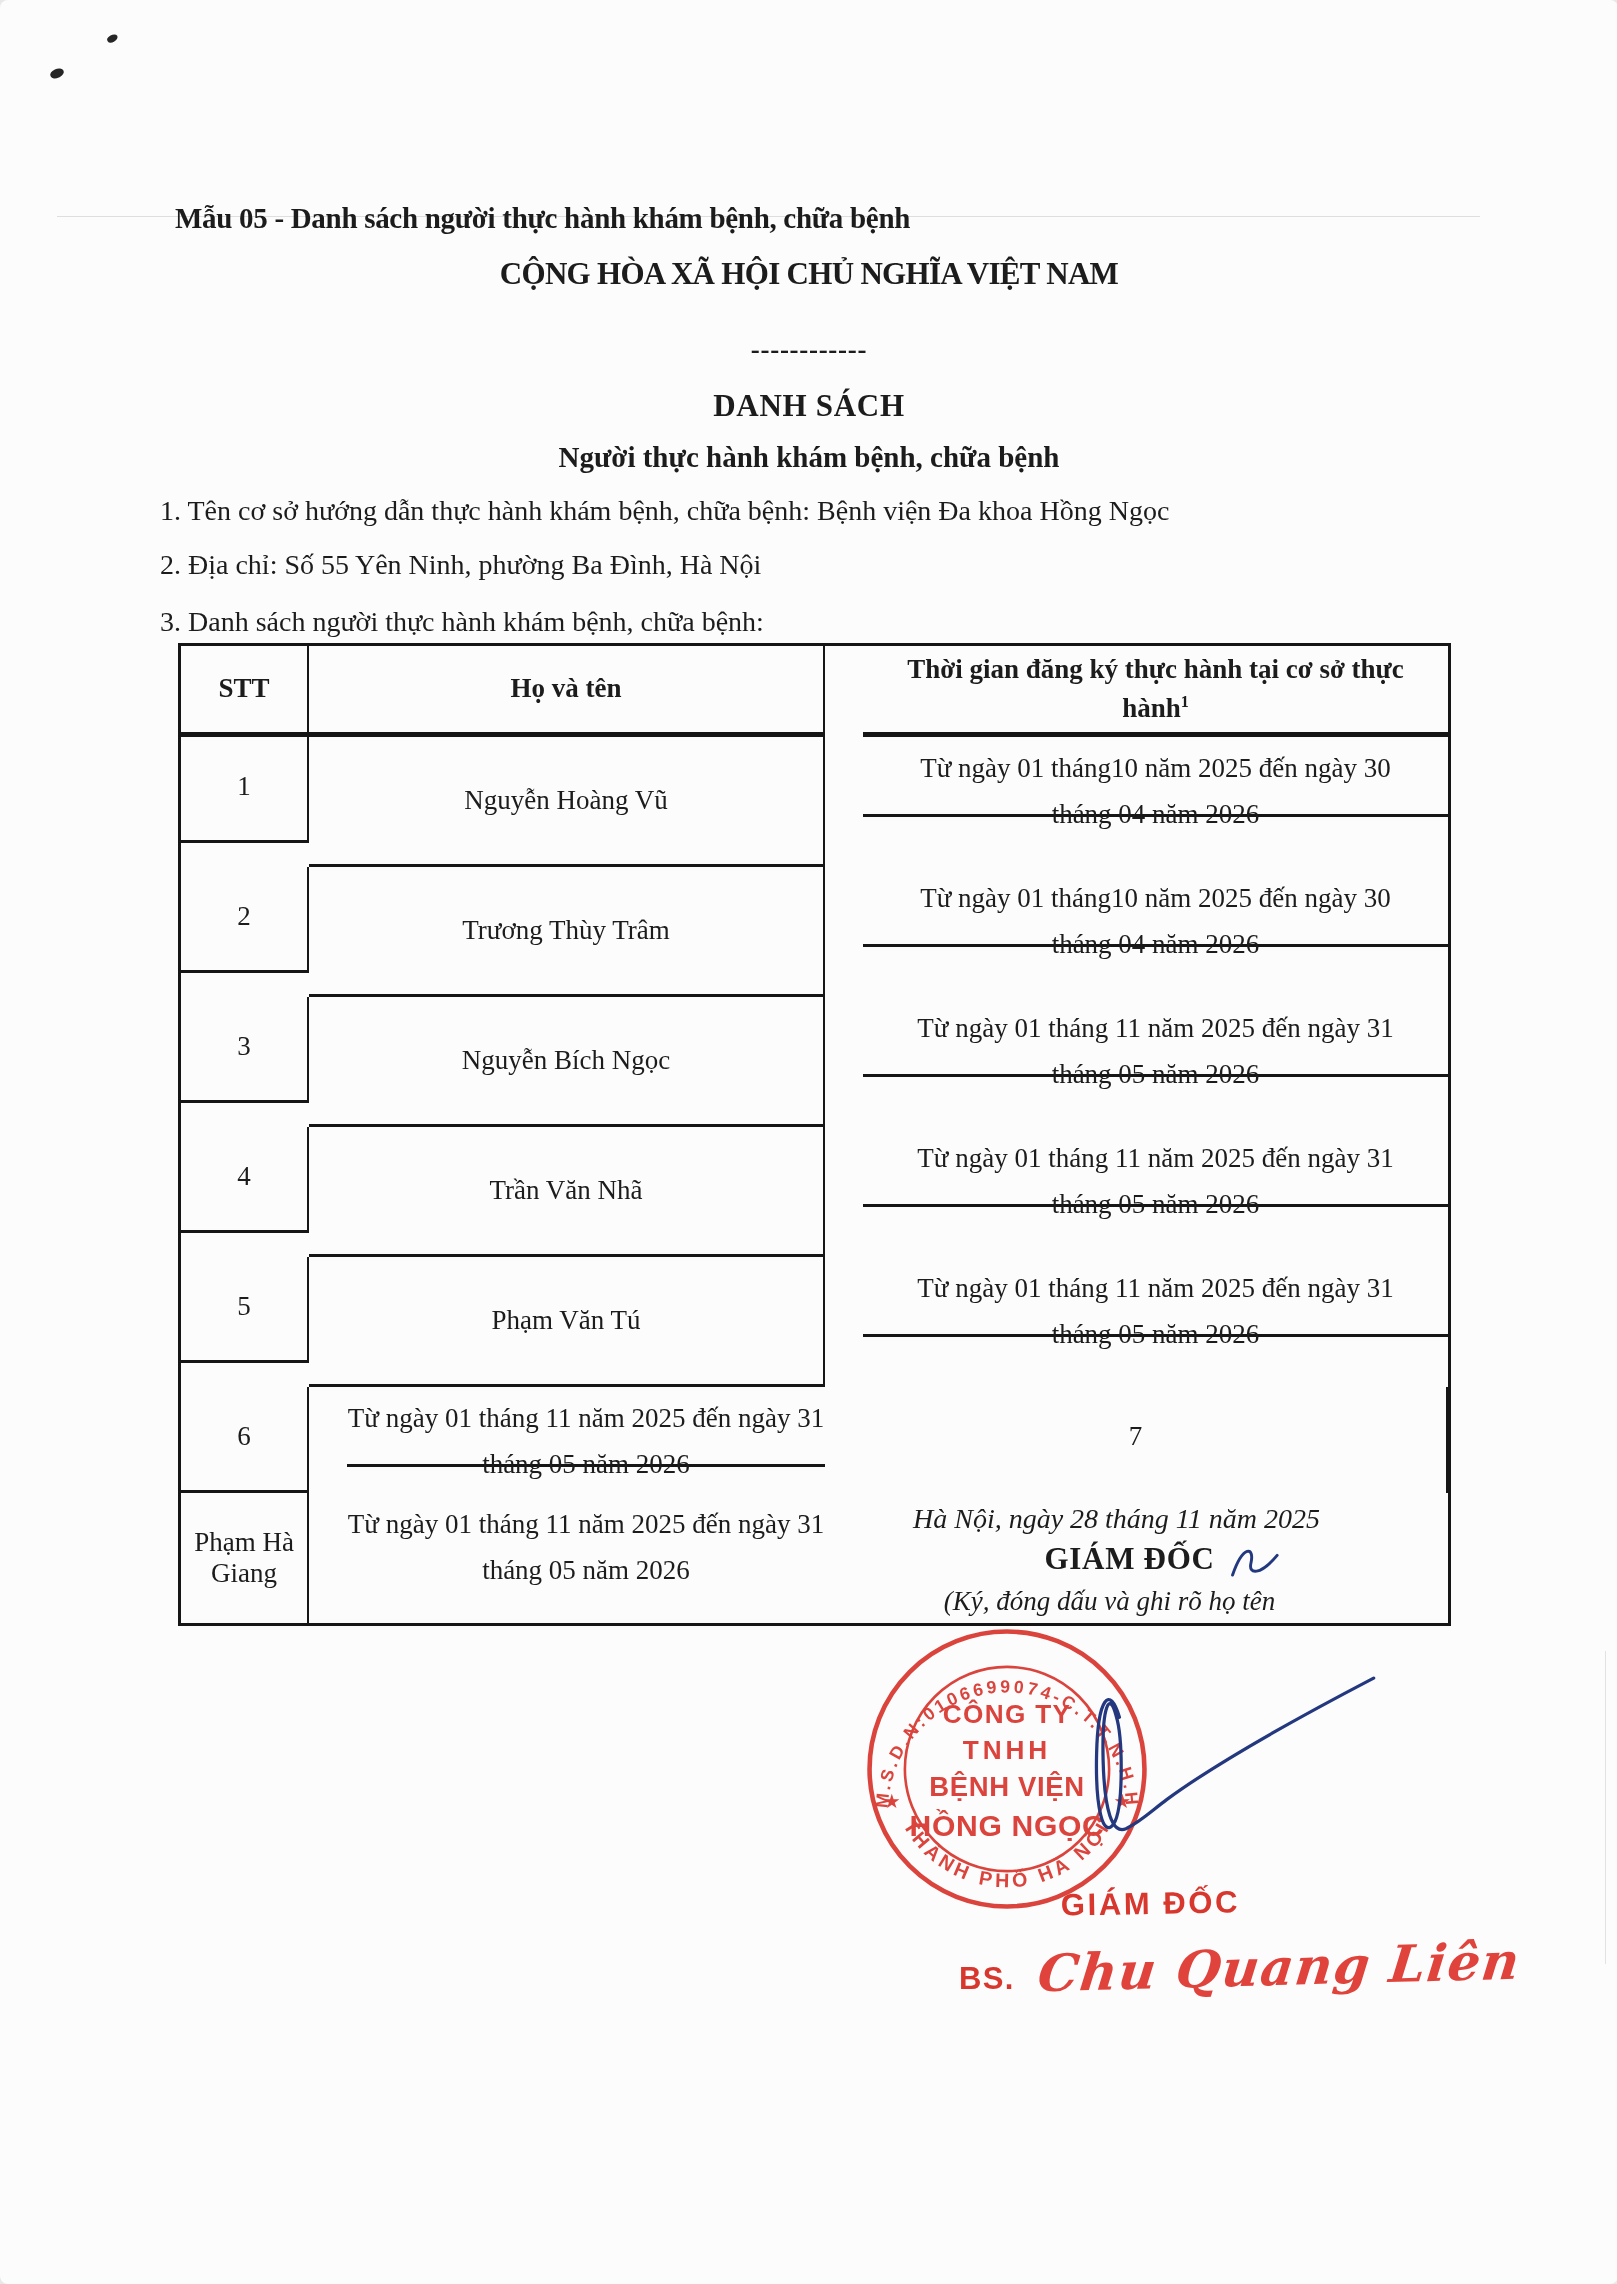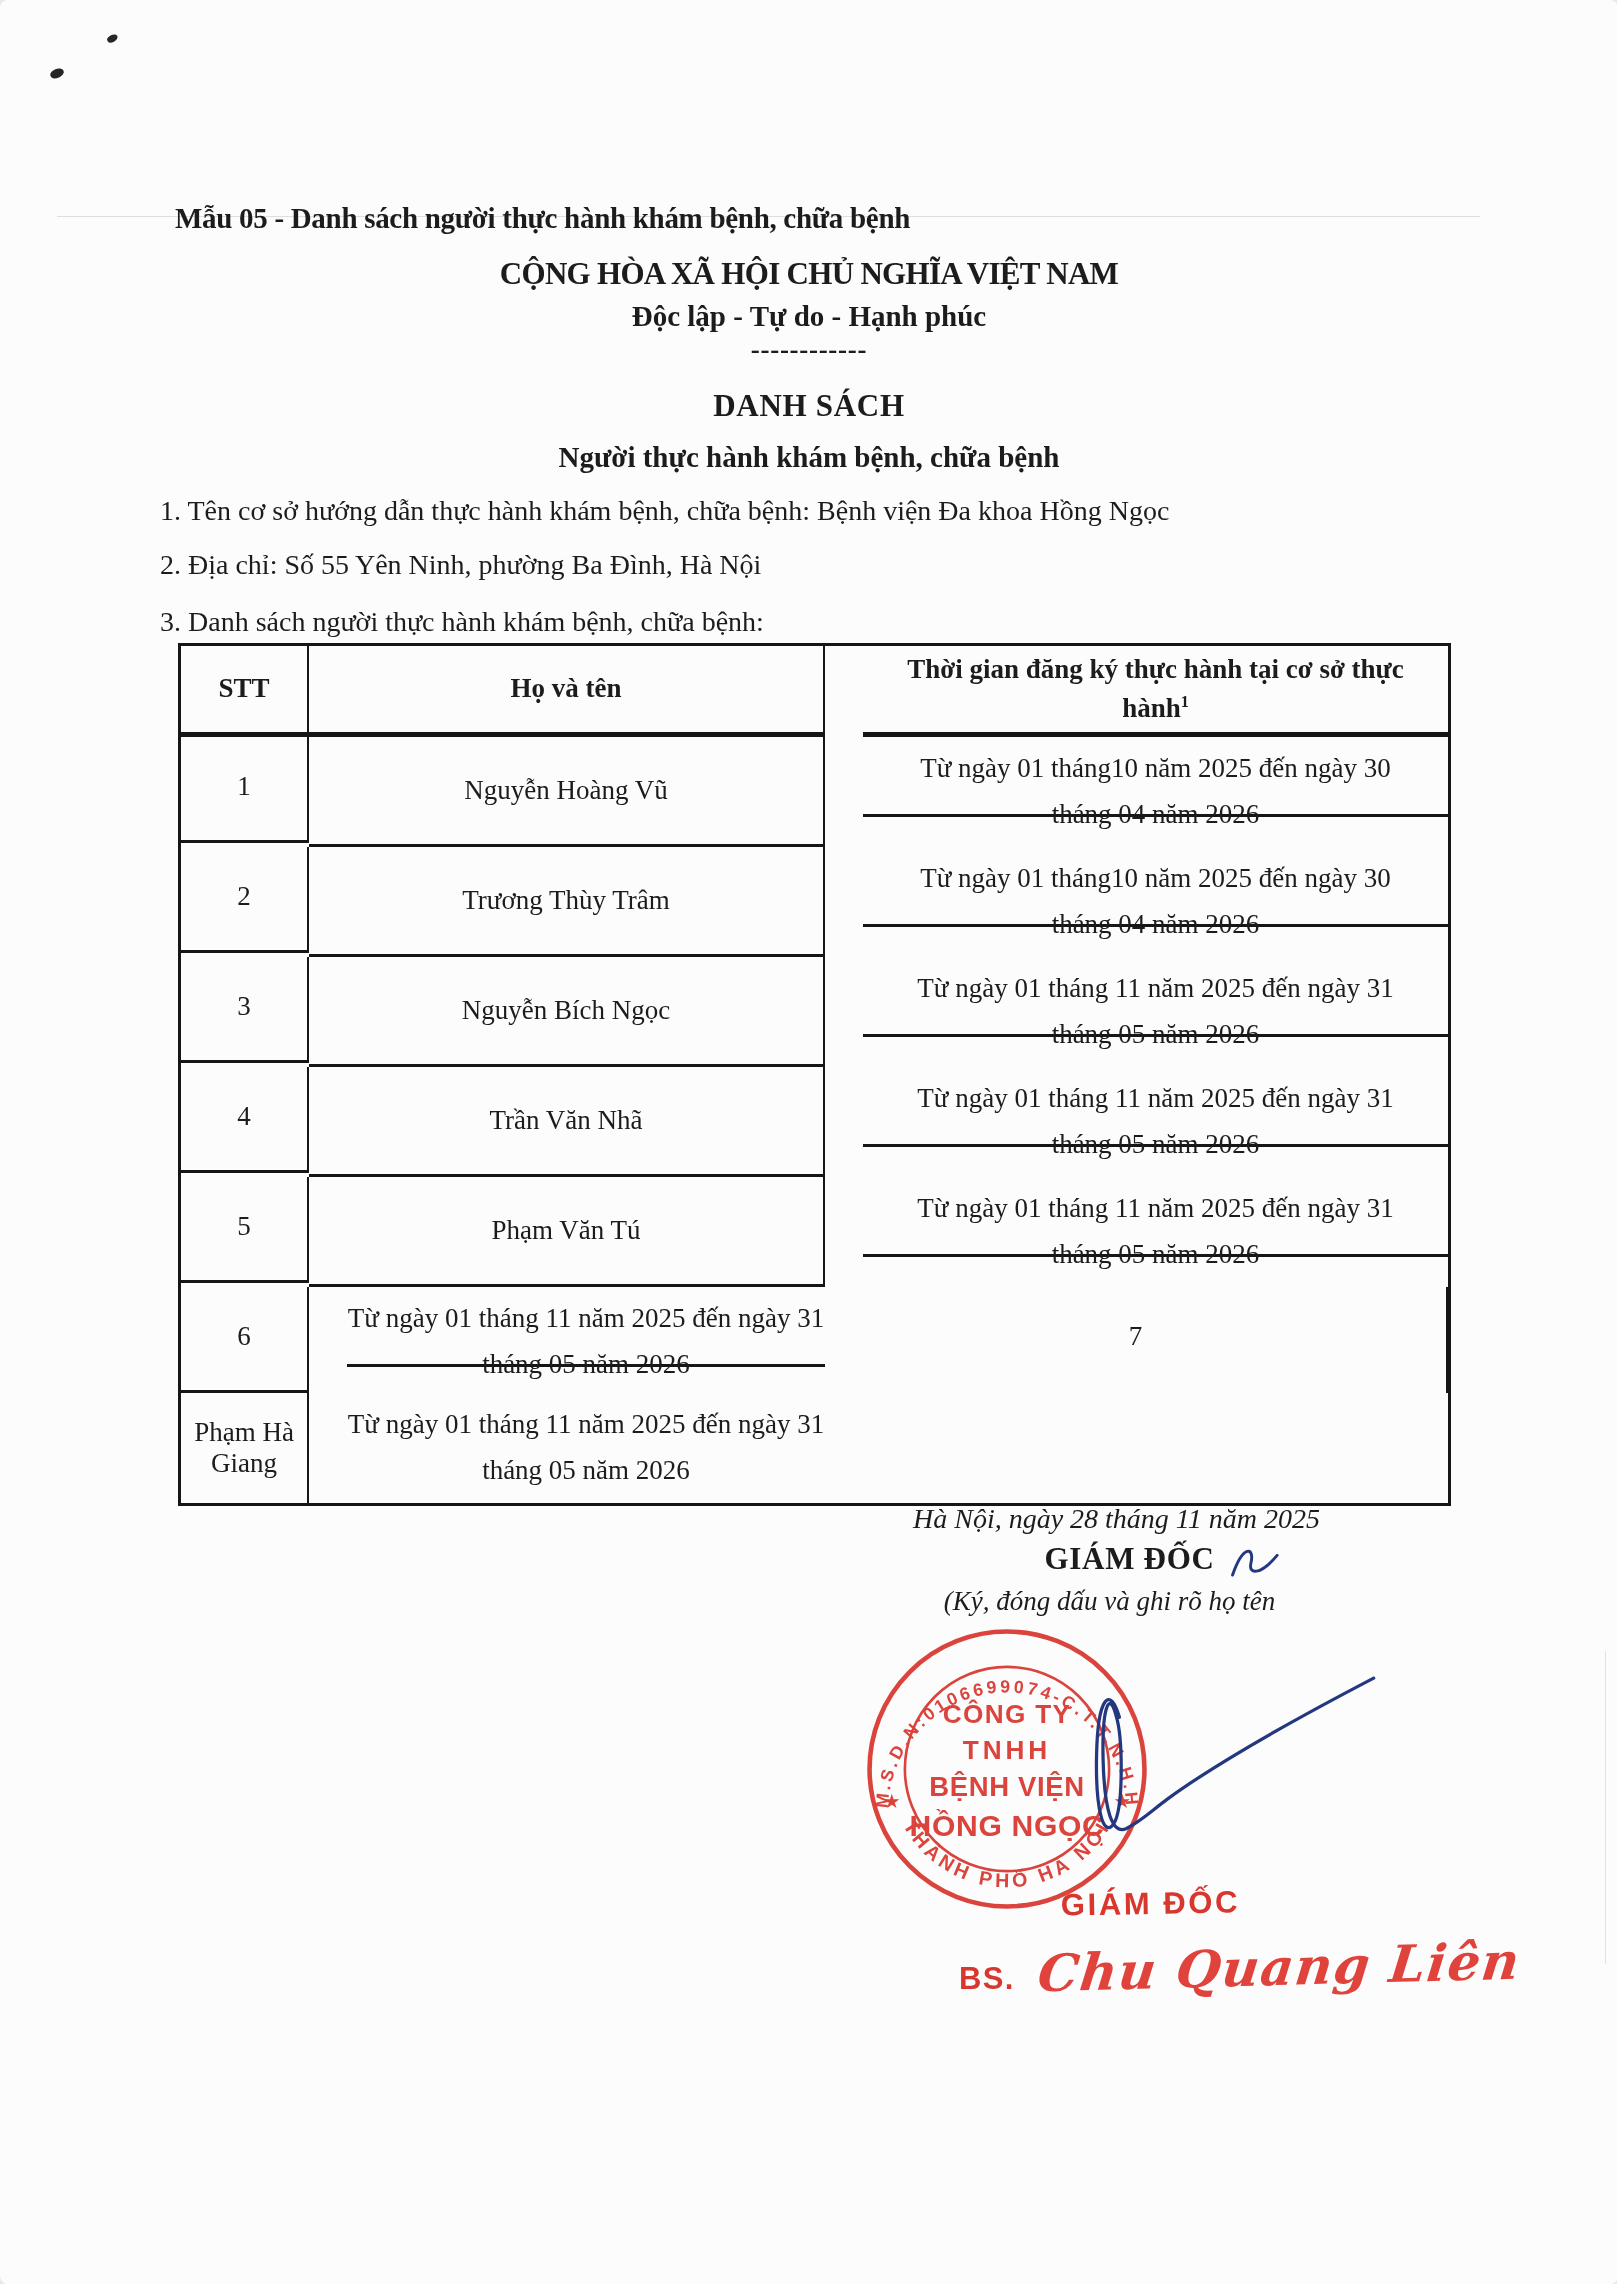--- a/index.html
+++ b/index.html
@@ -38,21 +38,21 @@
     grid-auto-rows:auto;
     border:3.3px solid #161616;
     box-sizing:border-box;
     font-size:27px;
   }
   .tbl .c{border-right:2.6px solid #161616;border-bottom:3.3px solid #161616;box-sizing:border-box;
           display:flex;align-items:center;justify-content:center;text-align:center;}
   .tbl .c.last{border-right:none;margin-left:38px;}
   .tbl .hdr{height:91px;font-weight:bold;line-height:1.45;padding:0 11.7px;border-bottom:5.2px solid #161616;}
   .tbl .stt{height:106px;padding-top:34px;align-items:flex-start;}
-  .tbl .name{height:110px;}
+  .tbl .name{height:130px;}
   .tbl .period{height:80px;flex-direction:column;justify-content:flex-start;padding-top:7.8px;line-height:1.72;}
   .tbl .rowend{border-bottom:none;}
   sup{font-size:60%;vertical-align:super;}
   
   .close-date{position:absolute;left:790px;top:1503px;width:653px;text-align:center;
               font-size:28px;font-style:italic;}
   .close-title{position:absolute;left:803px;top:1541px;width:653px;text-align:center;
                font-size:31px;font-weight:bold;letter-spacing:0.7px;}
   .close-note{position:absolute;left:783px;top:1586px;width:653px;text-align:center;
               font-size:27px;font-style:italic;}
@@ -77,21 +77,20 @@
 
 <div class="page">
 
   <div class="speck s1"></div>
   <div class="speck s2"></div>
   <div class="scanline"></div>
   <div class="edgeline"></div>
 
   <div class="form-label">Mẫu 05 - Danh sách người thực hành khám bệnh, chữa bệnh</div>
   <div class="center-line nat-title">CỘNG HÒA XÃ HỘI CHỦ NGHĨA VIỆT NAM</div>
-  <div class="center-line nat-motto">Độc lập - Tự do - Hạnh phúc</div>
   <div class="center-line divider">------------</div>
   <div class="center-line doc-title">DANH SÁCH</div>
   <div class="center-line doc-subtitle">Người thực hành khám bệnh, chữa bệnh</div>
   <div class="item i1">1. Tên cơ sở hướng dẫn thực hành khám bệnh, chữa bệnh: Bệnh viện Đa khoa Hồng Ngọc</div>
   <div class="item i2">2. Địa chỉ: Số 55 Yên Ninh, phường Ba Đình, Hà Nội</div>
   <div class="item i3">3. Danh sách người thực hành khám bệnh, chữa bệnh:</div>
 
   <div class="tbl">
     <div class="c hdr">STT</div>
     <div class="c hdr">Họ và tên</div>

